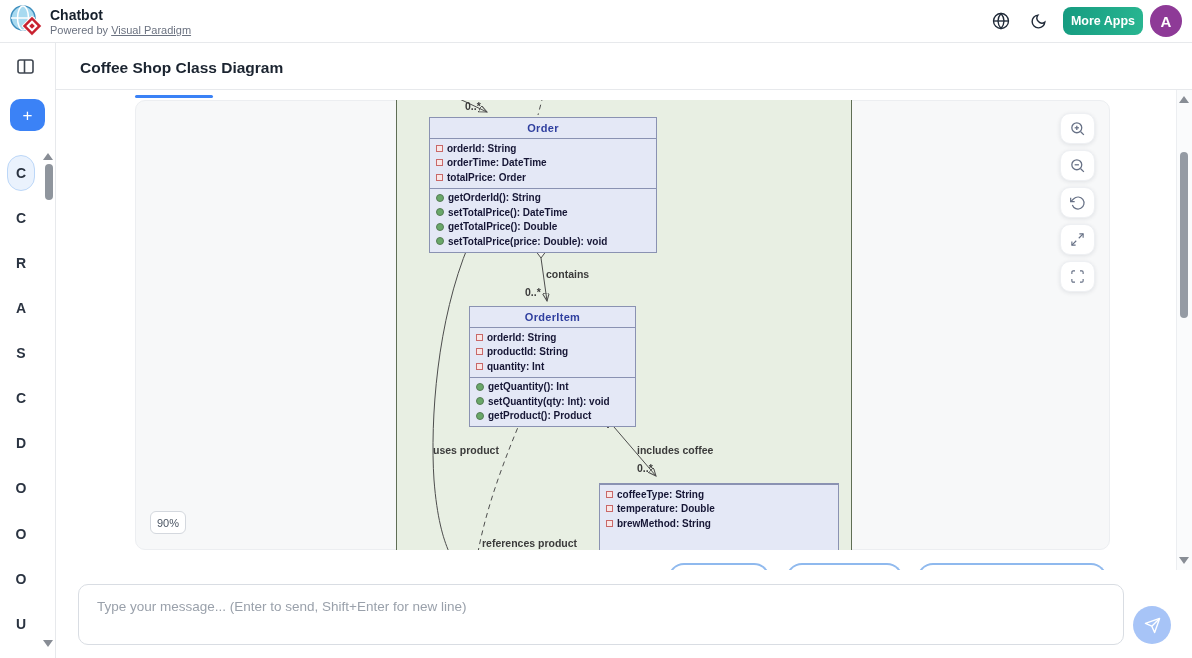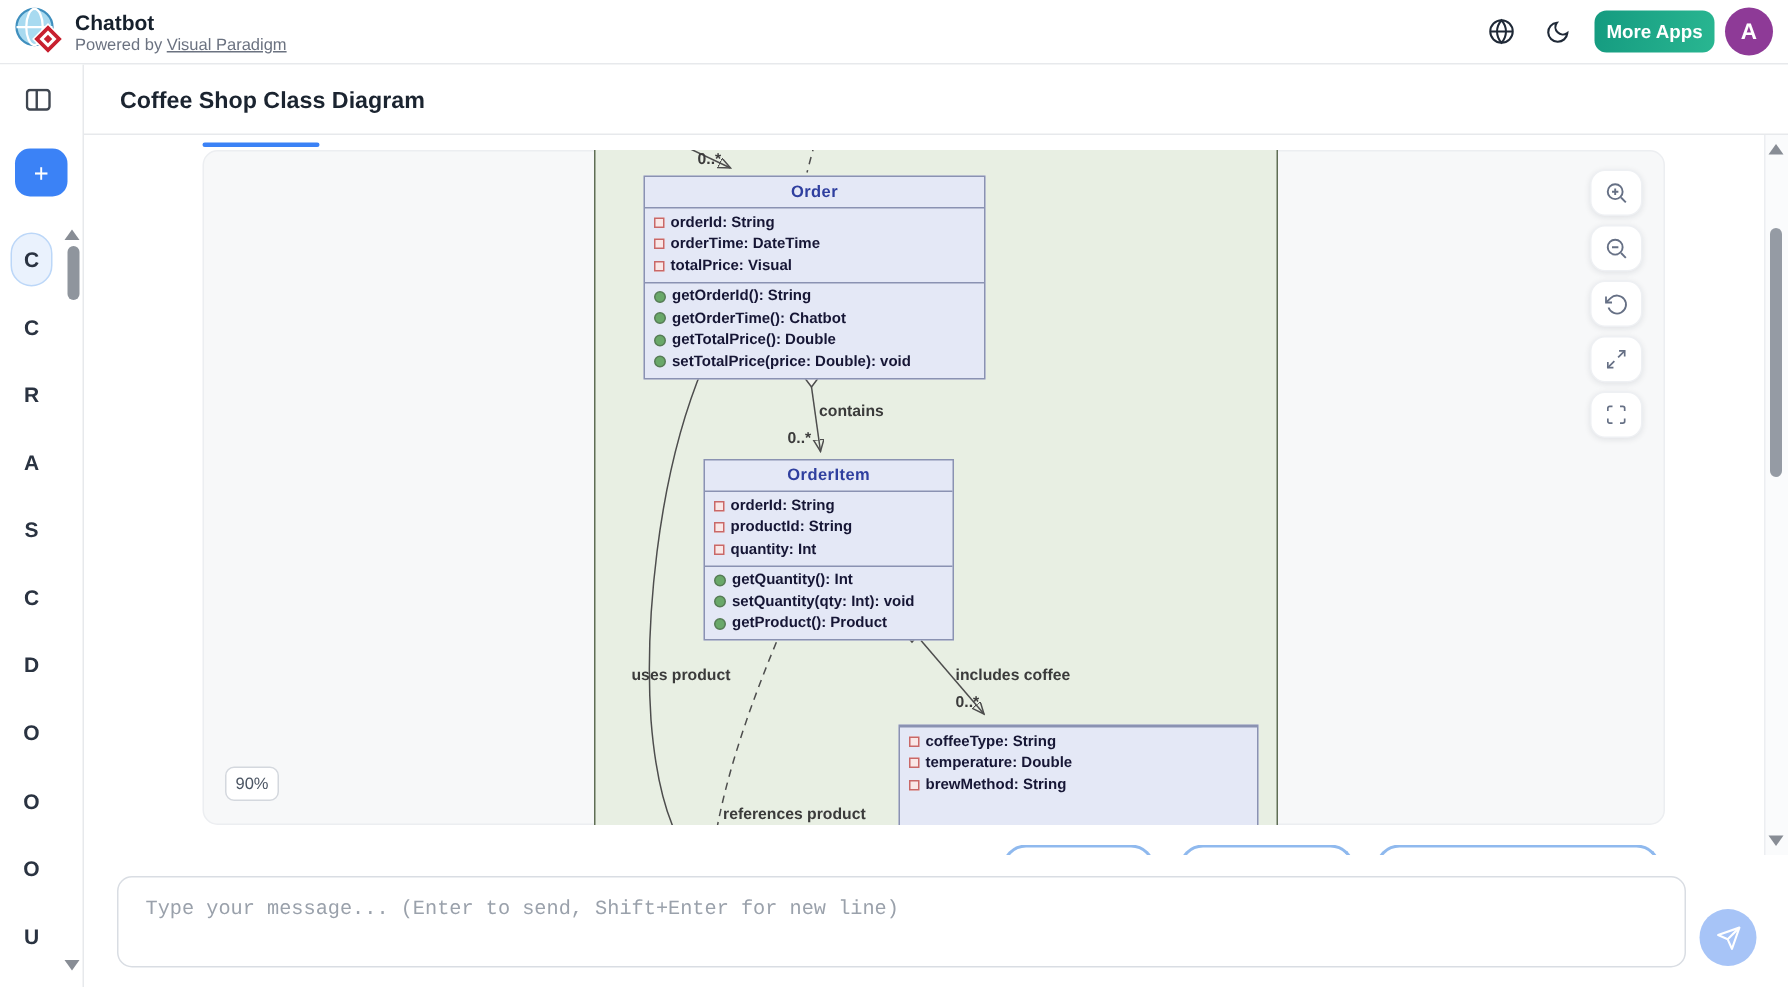--- a/index.html
+++ b/index.html
@@ -63,21 +63,21 @@
 
   .chip { position:absolute; top:473px; height:24px; background:#fff; border:2px solid #8fb9ee; border-bottom:none;
     border-radius:16px 16px 0 0; cursor:pointer; }
 
   
   .scrollbar { left:1176px; top:90px; width:16px; height:480px; background:#fafbfc; border-left:1px solid #eceef1; }
   .scroll-thumb { left:1180px; top:152px; width:8px; height:166px; background:#959ba4; border-radius:4px; }
 
   
   .composer-input { left:78px; top:584px; width:1046px; height:61px; border:1px solid #d9dde3; border-radius:10px;
-    padding:14px 18px; font-family:Liberation Mono, monospace; font-size:13.5px; color:#111827; resize:none; outline:none; }
+    padding:14px 18px; font-family:Liberation Sans, sans-serif; font-size:13.5px; color:#111827; resize:none; outline:none; }
   .composer-input::placeholder { color:#9aa1ab; }
   .send-btn { left:1133px; top:606px; width:38px; height:38px; border-radius:50%; background:#a7c4f7; border:none;
     display:flex; align-items:center; justify-content:center; cursor:pointer; }
 </style>
 </head>
 <body>
 
 <div id="app">
 
   <div class="ab header">
@@ -156,49 +156,49 @@
         <line x1="144" y1="158" x2="150" y2="201" marker-end="url(#arr)"></line>
         <path d="M72,144 C40,220 33,320 37,380 C40,418 46,438 52,452"></path>
         <path class="dash" d="M124,320 C108,358 90,405 81,452"></path>
         <polygon class="diamond" points="211,314 217,321 211,328 205,321"></polygon>
         <line x1="217" y1="327" x2="259" y2="376" marker-end="url(#arr)"></line>
       </svg>
 
       <div class="rel-label" style="left:68px;top:0">0..*</div>
       <div class="rel-label" style="left:149px;top:168px">contains</div>
       <div class="rel-label" style="left:128px;top:186px">0..*</div>
-      <div class="rel-label" style="left:24px;top:344px">uses product</div>
+      <div class="rel-label" style="left:36px;top:344px">uses product</div>
       <div class="rel-label" style="left:85px;top:437px">references product</div>
       <div class="rel-label" style="left:240px;top:344px">includes coffee</div>
       <div class="rel-label" style="left:240px;top:362px">0..*</div>
 
       <div class="uml" style="left:32px;top:17px;width:228px">
         <div class="uml-h">Order</div>
         <div class="uml-sec">
           <div class="uml-row">
               <span class="a-ic"></span>
               <span>orderId: String</span>
             </div>
           <div class="uml-row">
               <span class="a-ic"></span>
               <span>orderTime: DateTime</span>
             </div>
           <div class="uml-row">
               <span class="a-ic"></span>
-              <span>totalPrice: Visual</span>
+              <span>totalPrice: Order</span>
             </div>
         </div>
         <div class="uml-sec">
           <div class="uml-row">
               <span class="m-ic"></span>
               <span>getOrderId(): String</span>
             </div>
           <div class="uml-row">
               <span class="m-ic"></span>
-              <span>getOrderTime(): Chatbot</span>
+              <span>setTotalPrice(): DateTime</span>
             </div>
           <div class="uml-row">
               <span class="m-ic"></span>
               <span>getTotalPrice(): Double</span>
             </div>
           <div class="uml-row">
               <span class="m-ic"></span>
               <span>setTotalPrice(price: Double): void</span>
             </div>
         </div>

